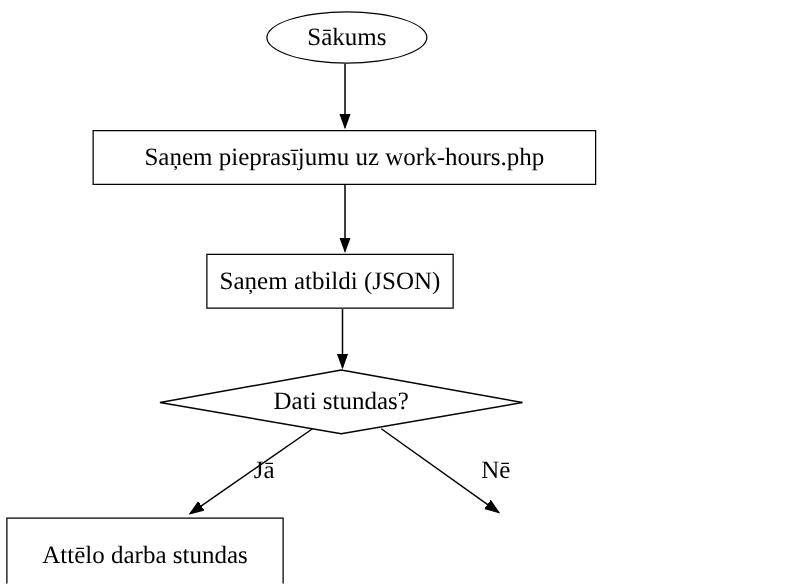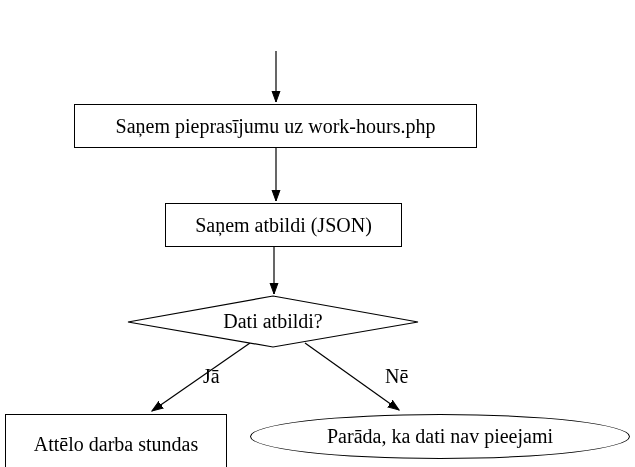--- a/index.html
+++ b/index.html
@@ -71,38 +71,38 @@
 
     <line x1="276" y1="51" x2="276" y2="102" marker-end="url(#arrowhead)"></line>
     <line x1="276" y1="148" x2="276" y2="201" marker-end="url(#arrowhead)"></line>
     <line x1="274" y1="247" x2="274" y2="294" marker-end="url(#arrowhead)"></line>
     <line x1="250" y1="343" x2="152" y2="411" marker-end="url(#arrowhead)"></line>
     <line x1="305" y1="343" x2="399" y2="410" marker-end="url(#arrowhead)"></line>
 
     <polygon points="273,296 418,322 273,347 128,322"></polygon>
   </svg>
 
+  <div class="node ellipse" style="left:213px; top:9px; width:129px; height:42px;">
+    <span>Sākums</span>
+  </div>
 
   <div class="node" style="left:74px; top:104px; width:403px; height:44px;">
     <span>Saņem pieprasījumu uz work-hours.php</span>
   </div>
 
-  <div class="node" style="left:165px; top:203px; width:237px; height:44px;">
+  <div class="node" style="left:165px; top:203px; width:198px; height:44px;">
     <span>Saņem atbildi (JSON)</span>
   </div>
 
   <div class="node diamond-label" style="left:128px; top:296px; width:290px; height:51px;">
-    <span>Dati atbildi?</span>
+    <span>Dati stundas?</span>
   </div>
 
   <div class="edge-label" style="left:203px; top:365px;">Jā</div>
 
   <div class="edge-label" style="left:385px; top:365px;">Nē</div>
 
   <div class="node" style="left:5px; top:414px; width:222px; height:60px;">
     <span>Attēlo darba stundas</span>
   </div>
 
-  <div class="node ellipse" style="left:250px; top:414px; width:380px; height:45px;">
-    <span>Parāda, ka dati nav pieejami</span>
-  </div>
 
 </div>
 
 </body></html>

